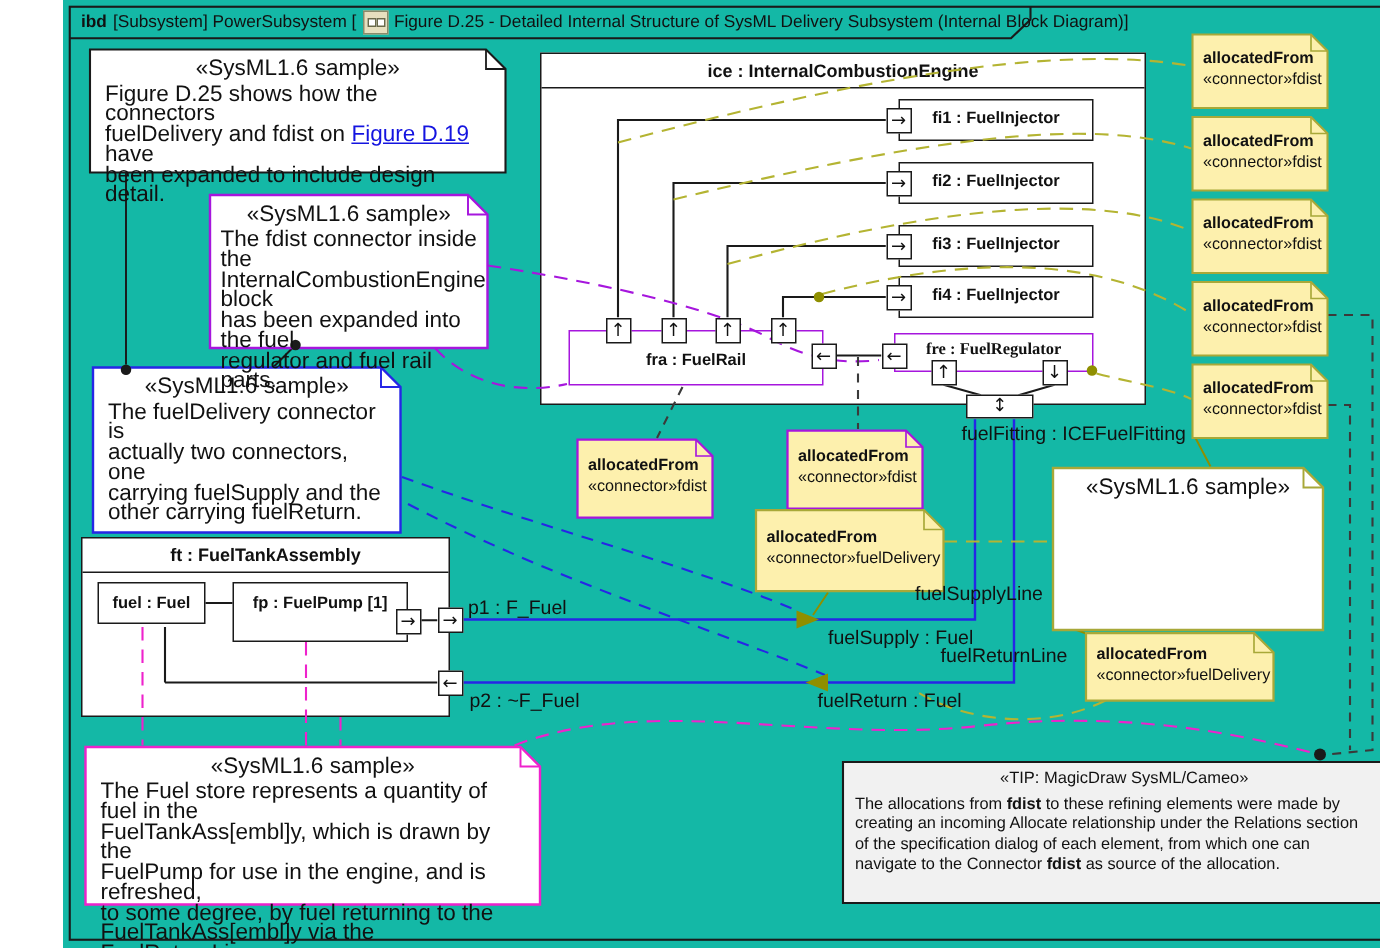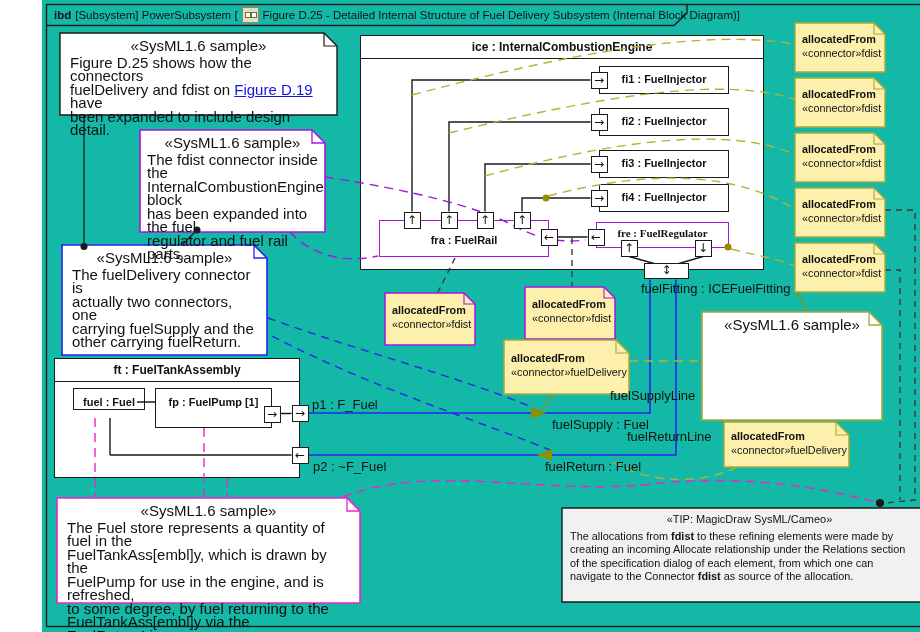--- a/index.html
+++ b/index.html
@@ -43,21 +43,21 @@
 
 <div id="canvas">
 
   <div id="hdr">
     <span class="kw">ibd</span>
     <span>[Subsystem] PowerSubsystem [</span>
     <span class="icon">
         <i style="left:2px;top:4px;"></i>
         <i style="left:8px;top:4px;"></i>
       </span>
-    <span>Figure D.25 - Detailed Internal Structure of Fuel Delivery Subsystem (Internal Block Diagram)</span>
+    <span>Figure D.25 - Detailed Internal Structure of SysML Delivery Subsystem (Internal Block Diagram)</span>
     <span>]</span>
   </div>
 
   <div class="blk" style="left:318px;top:35px;width:404px;height:235px;">
     <div class="bhdr">ice : InternalCombustionEngine</div>
   </div>
 
   <div class="blk" style="left:557px;top:66px;width:130px;height:28px;">
     <div class="blbl" style="top:6px;">fi1 : FuelInjector</div>
   </div>
@@ -74,21 +74,21 @@
   <div class="blk purple" style="left:337px;top:220px;width:170px;height:37px;">
     <div class="blbl" style="top:13px;">fra : FuelRail</div>
   </div>
   <div class="blk purple" style="left:554px;top:222px;width:133px;height:26px;font-family:Liberation Serif, serif;">
     <div class="blbl" style="top:4px;">fre : FuelRegulator</div>
   </div>
 
   <div class="blk" style="left:12px;top:358px;width:246px;height:120px;">
     <div class="bhdr">ft : FuelTankAssembly</div>
   </div>
-  <div class="blk" style="left:31px;top:388px;width:72px;height:22px;">
+  <div class="blk" style="left:23px;top:388px;width:72px;height:28px;">
     <div class="blbl" style="top:7px;">fuel : Fuel</div>
   </div>
   <div class="blk" style="left:113px;top:388px;width:117px;height:40px;">
     <div class="blbl" style="top:7px;">fp : FuelPump [1]</div>
   </div>
 
   <svg class="layer" width="920" height="632">
 
     <rect x="4.5" y="4.5" width="911" height="622" fill="none" stroke="#1a1a1a" stroke-width="1.4"></rect>
     <path d="M645,4.5 L645,13 L632,25.5 L4.5,25.5" fill="none" stroke="#1a1a1a" stroke-width="1.4"></path>

